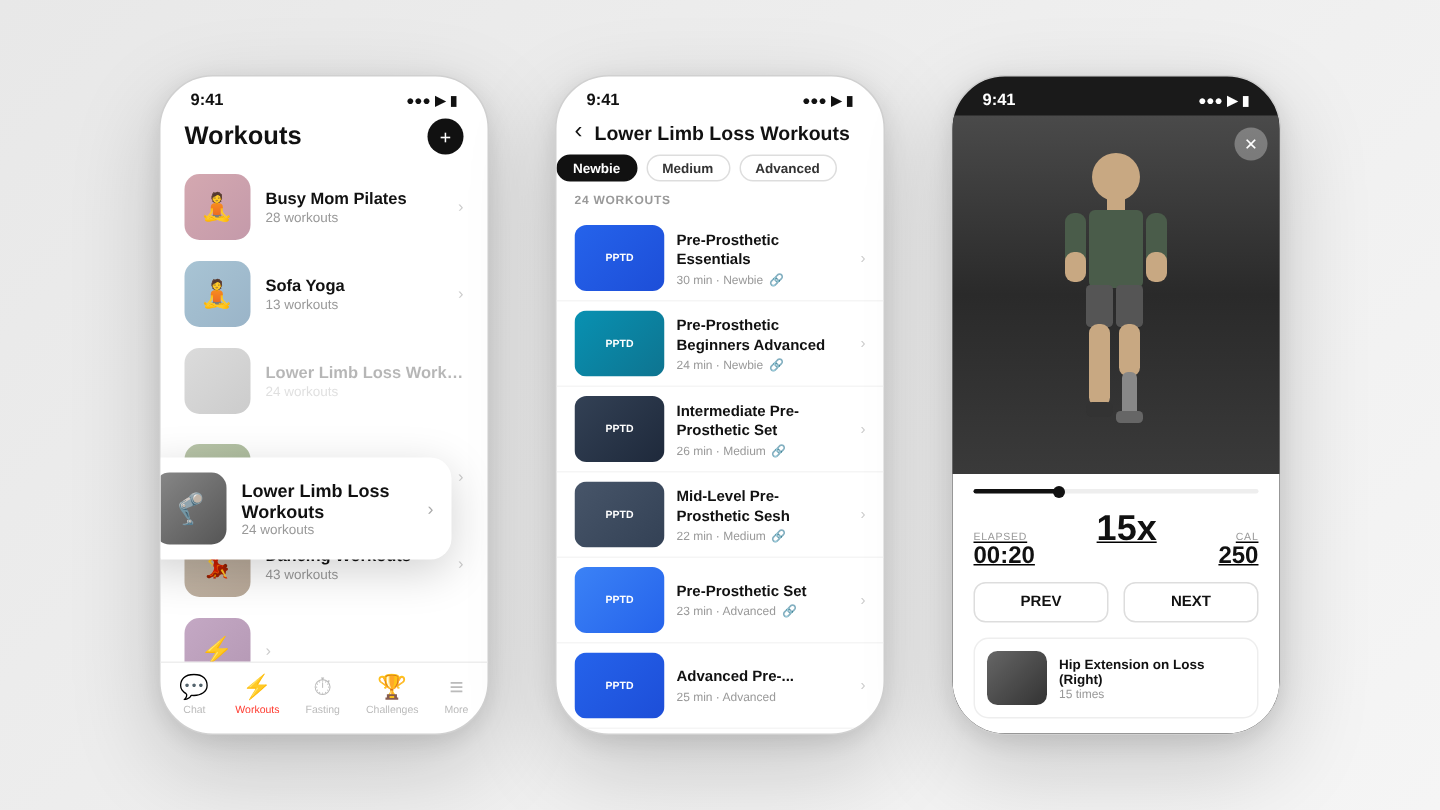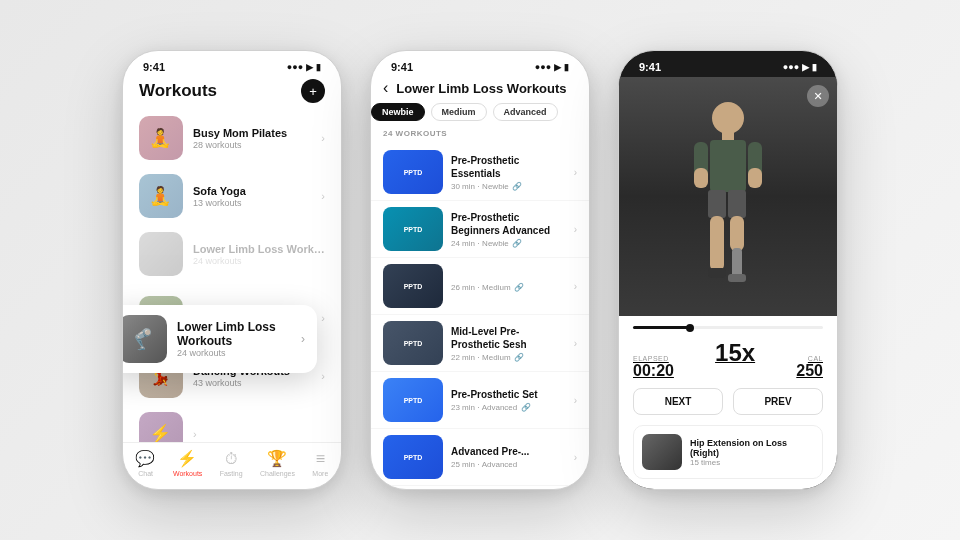--- a/index.html
+++ b/index.html
@@ -14,21 +14,21 @@
       overflow: hidden;
     }
 
     .scene {
       width: 960px;
       height: 540px;
       background: linear-gradient(135deg, #e8e8e8 0%, #f5f5f5 100%);
       display: flex;
       align-items: center;
       justify-content: center;
-      gap: 28px;
+      gap: 44px;
       padding: 30px;
     }
 
     
     .phone {
       width: 220px;
       height: 440px;
       background: #fff;
       border-radius: 36px;
       box-shadow: 0 20px 60px rgba(0,0,0,0.18), 0 4px 16px rgba(0,0,0,0.10);
@@ -520,20 +520,21 @@
         <span class="detail-chevron">›</span>
       </div>
 
       <div class="detail-item">
         <div class="detail-thumb">
           <div class="detail-thumb-bg pptd-navy">
             <span style="font-size:7px;color:#fff;font-weight:800;">PPTD</span>
           </div>
         </div>
         <div class="detail-info">
+          <div class="detail-name">Intermediate Pre-Prosthetic Set</div>
           <div class="detail-meta">
             <span>26 min · Medium</span>
             <span>🔗</span>
           </div>
         </div>
         <span class="detail-chevron">›</span>
       </div>
 
       <div class="detail-item">
         <div class="detail-thumb">
@@ -640,22 +641,22 @@
         <div>
           <span class="reps-value">15x</span>
         </div>
         <div class="cal-section">
           <span class="cal-label">CAL</span>
           <span class="cal-value">250</span>
         </div>
       </div>
 
       <div class="control-btns">
+        <div class="ctrl-btn">PREV</div>
         <div class="ctrl-btn">NEXT</div>
-        <div class="ctrl-btn">PREV</div>
       </div>
 
       <div class="next-exercise">
         <div class="next-thumb"></div>
         <div class="next-info">
           <div class="next-name">Hip Extension on Loss (Right)</div>
           <div class="next-reps">15 times</div>
         </div>
       </div>
     </div>

